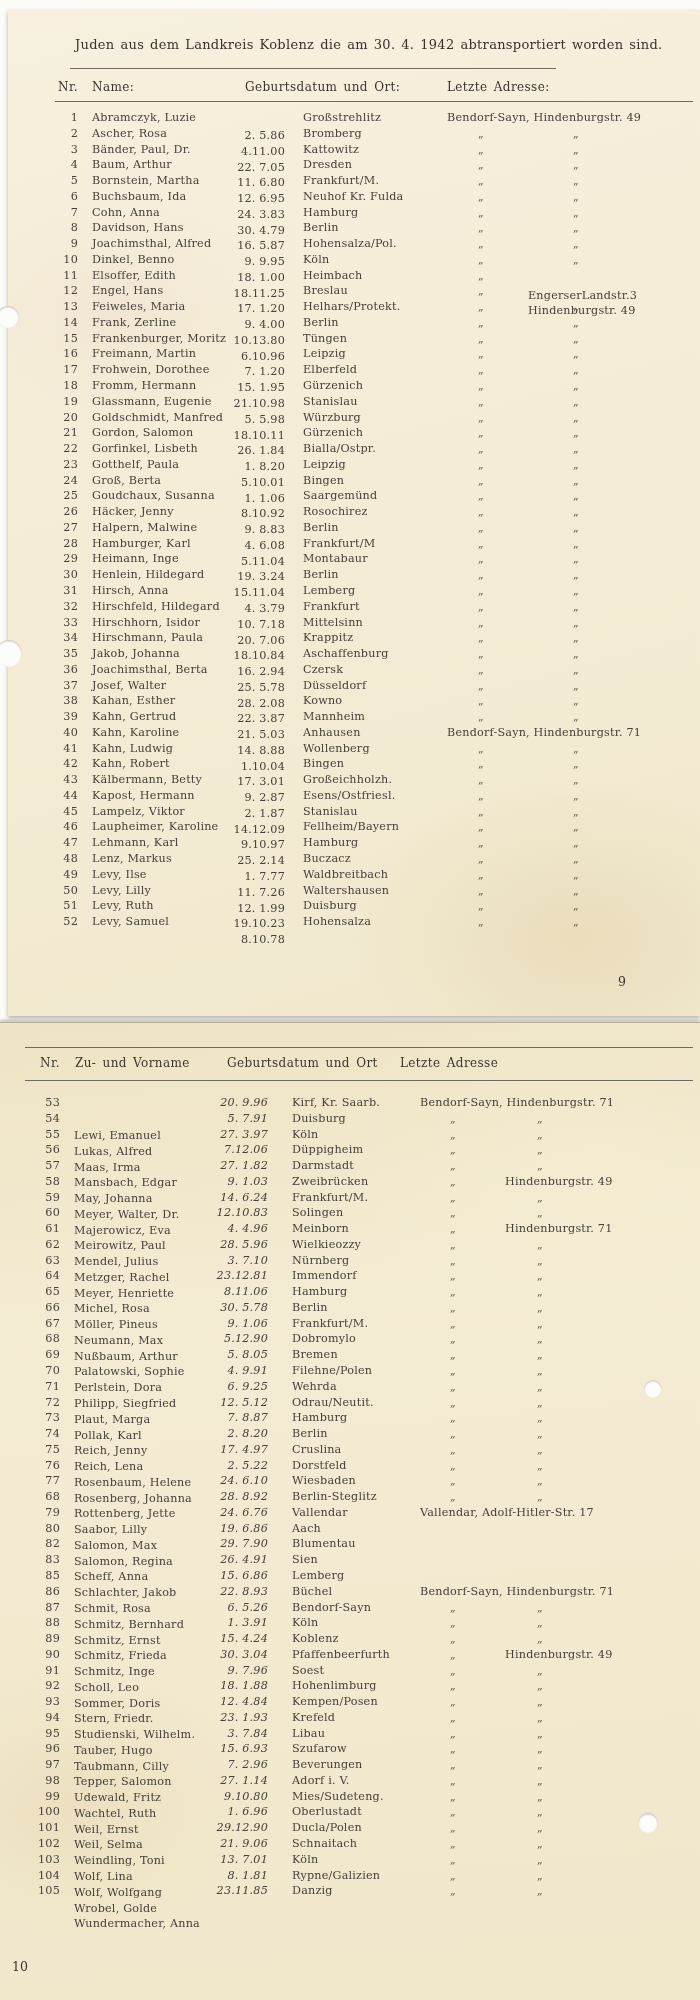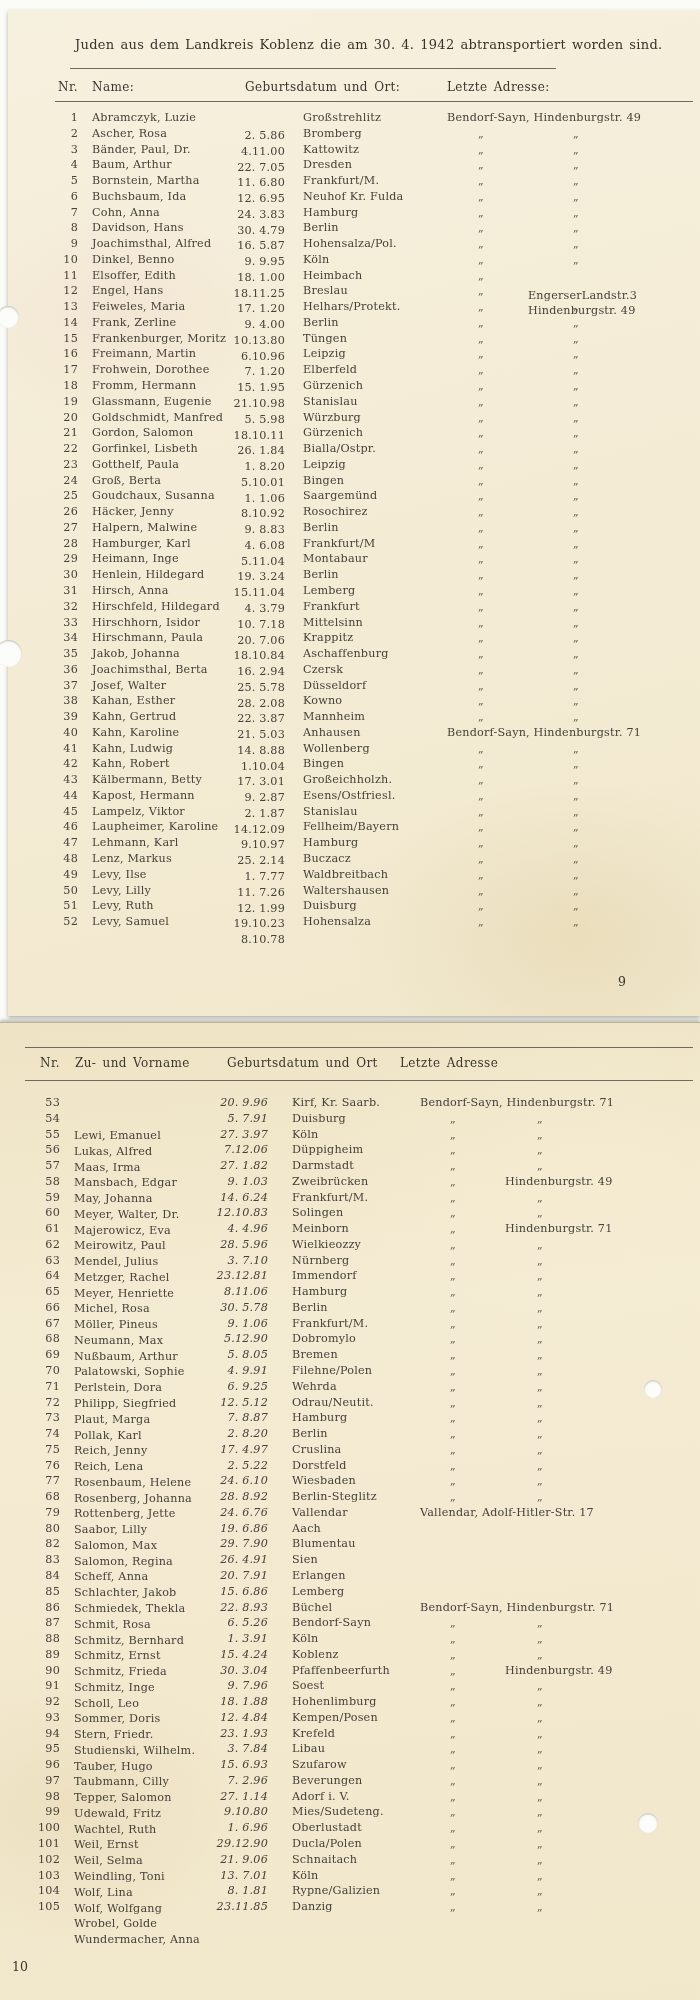--- a/index.html
+++ b/index.html
@@ -905,27 +905,20 @@
           <span class="c-addr"></span>
         </div>
         <div class="row">
           <span class="c-nr">83</span>
           <span class="c-name">Schlachter, Jakob</span>
           <span class="c-date">26. 4.91</span>
           <span class="c-place">Sien</span>
           <span class="c-addr"></span>
         </div>
         <div class="row">
-          <span class="c-nr">84</span>
-          <span class="c-name">Schmiedek, Thekla</span>
-          <span class="c-date">20. 7.91</span>
-          <span class="c-place">Erlangen</span>
-          <span class="c-addr"></span>
-        </div>
-        <div class="row">
           <span class="c-nr">85</span>
           <span class="c-name">Schmit, Rosa</span>
           <span class="c-date">15. 6.86</span>
           <span class="c-place">Lemberg</span>
           <span class="c-addr"></span>
         </div>
         <div class="row">
           <span class="c-nr">86</span>
           <span class="c-name">Schmitz, Bernhard</span>
           <span class="c-date">22. 8.93</span>

